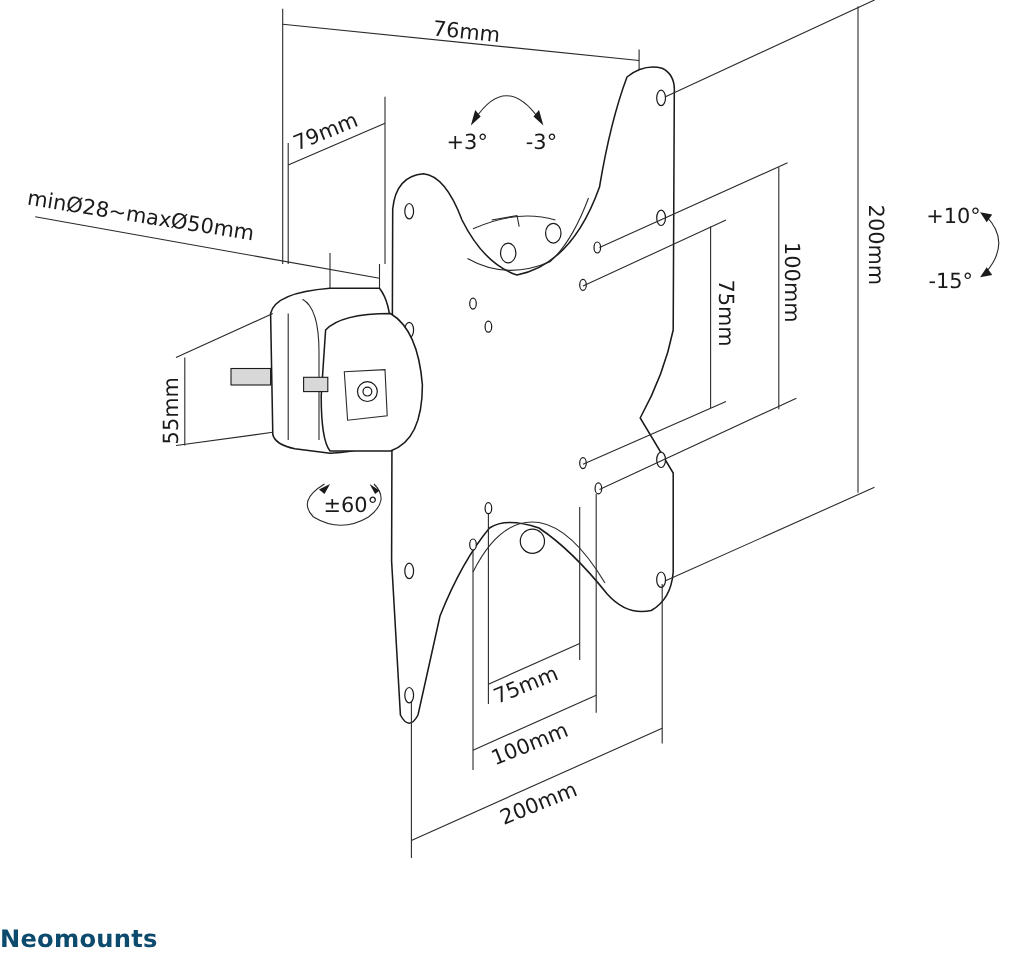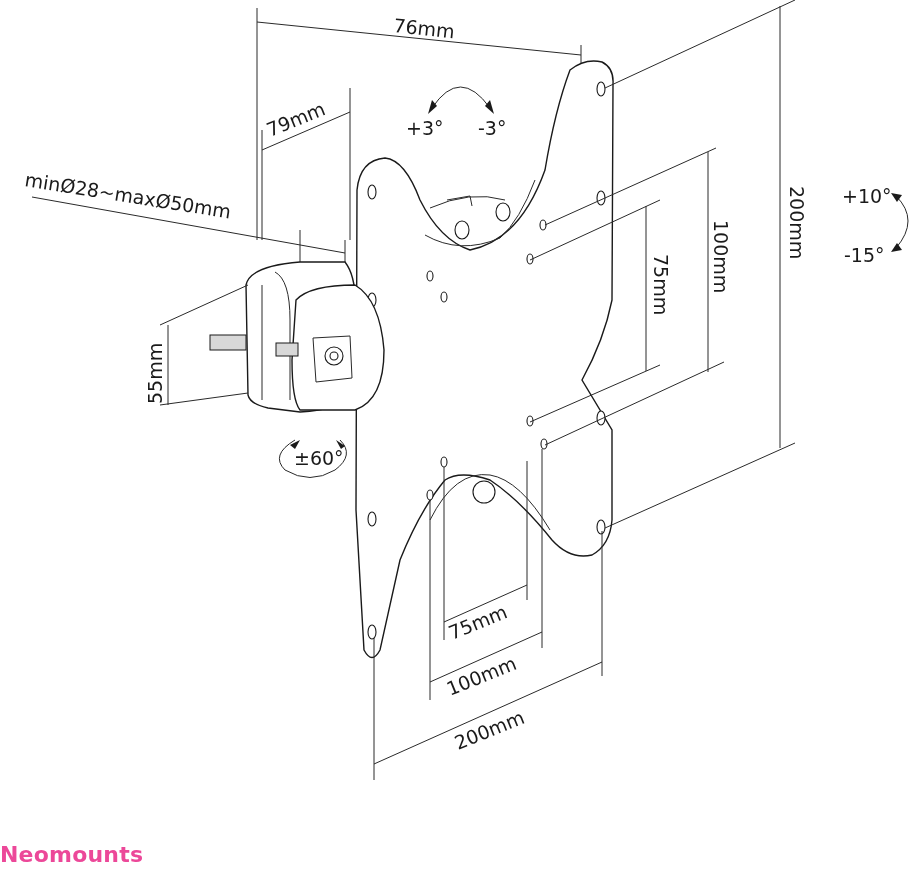--- a/index.html
+++ b/index.html
@@ -2,21 +2,21 @@
 <html><head>
 <meta charset="utf-8">
 <style>
   html, body { margin:0; padding:0; background:#ffffff; }
   body { width:924px; height:869px; position:relative; overflow:hidden; font-family:"DejaVu Sans", sans-serif; }
   #drawing { position:absolute; left:0; top:0; width:924px; height:869px; }
   .ln { stroke:#2a2a2a; stroke-width:1; fill:none; }
   .plate { stroke:#1a1a1a; stroke-width:1.4; fill:#ffffff; }
   .hole { stroke:#1a1a1a; stroke-width:1.1; fill:#ffffff; }
   .dimtxt { font-family:"DejaVu Sans", sans-serif; font-size:19px; fill:#1a1a1a; }
-  .brand { position:absolute; left:0; top:842px; font-family:"DejaVu Sans", sans-serif; font-size:22px; font-weight:bold; color:#ec4899; letter-spacing:0.2px; }
+  .brand { position:absolute; left:0; top:842px; font-family:"DejaVu Sans", sans-serif; font-size:22px; font-weight:bold; color:#0c4a6e; letter-spacing:0.2px; }
 </style>
 </head>
 <body>
 
 <svg id="drawing" viewBox="0 0 924 869" xmlns="http://www.w3.org/2000/svg">
 
   <g>
     <line class="ln" x1="257" y1="8" x2="257" y2="240"></line>
     <line class="ln" x1="581" y1="45" x2="581" y2="118"></line>
     <line class="ln" x1="257" y1="22" x2="581" y2="55"></line>

